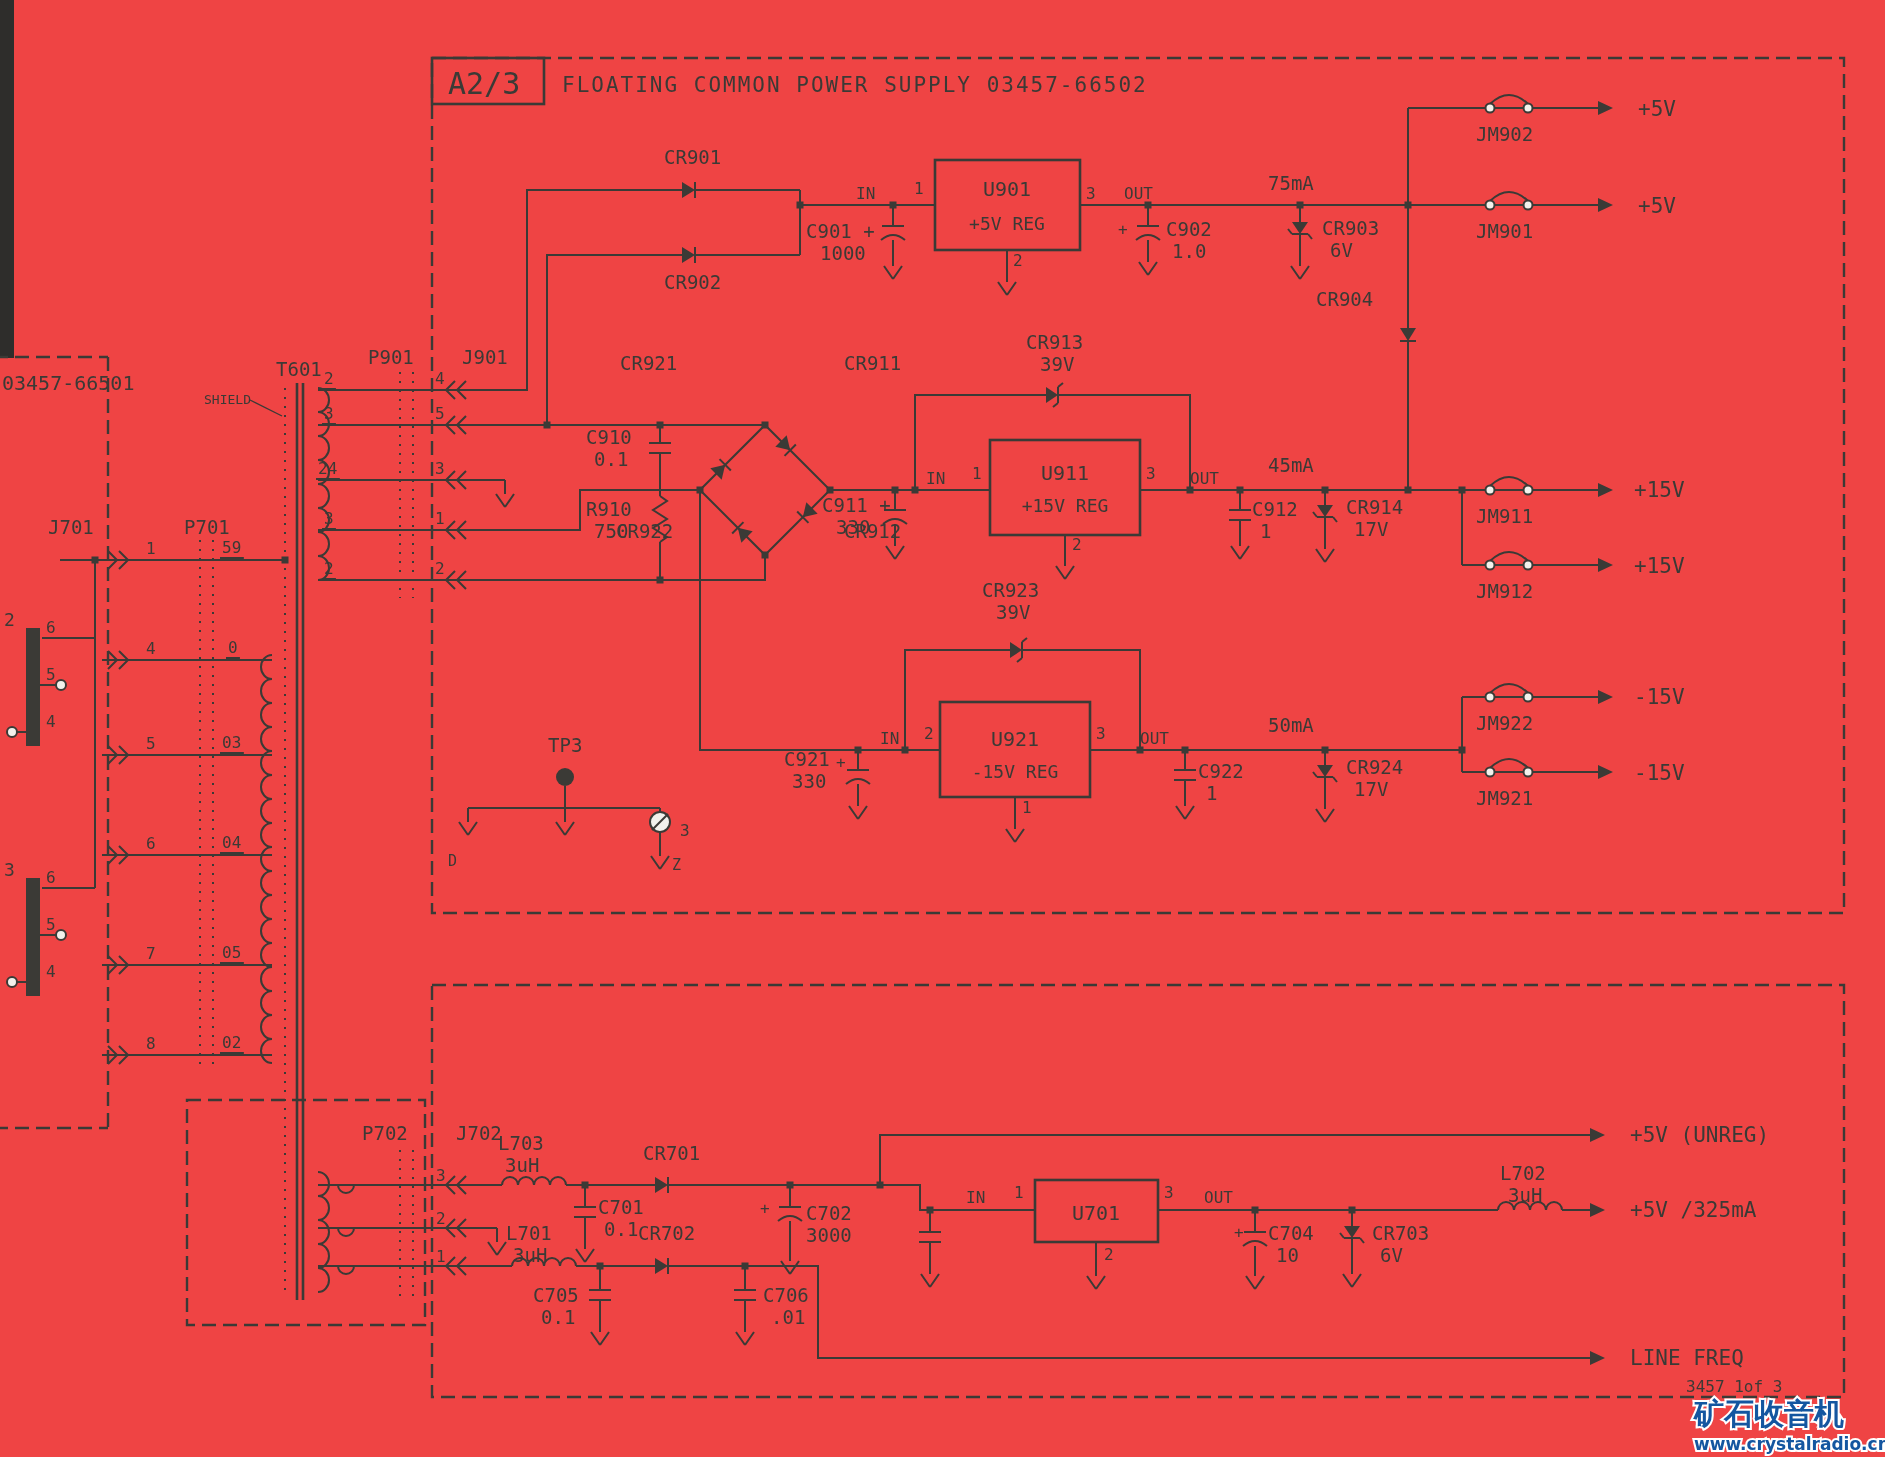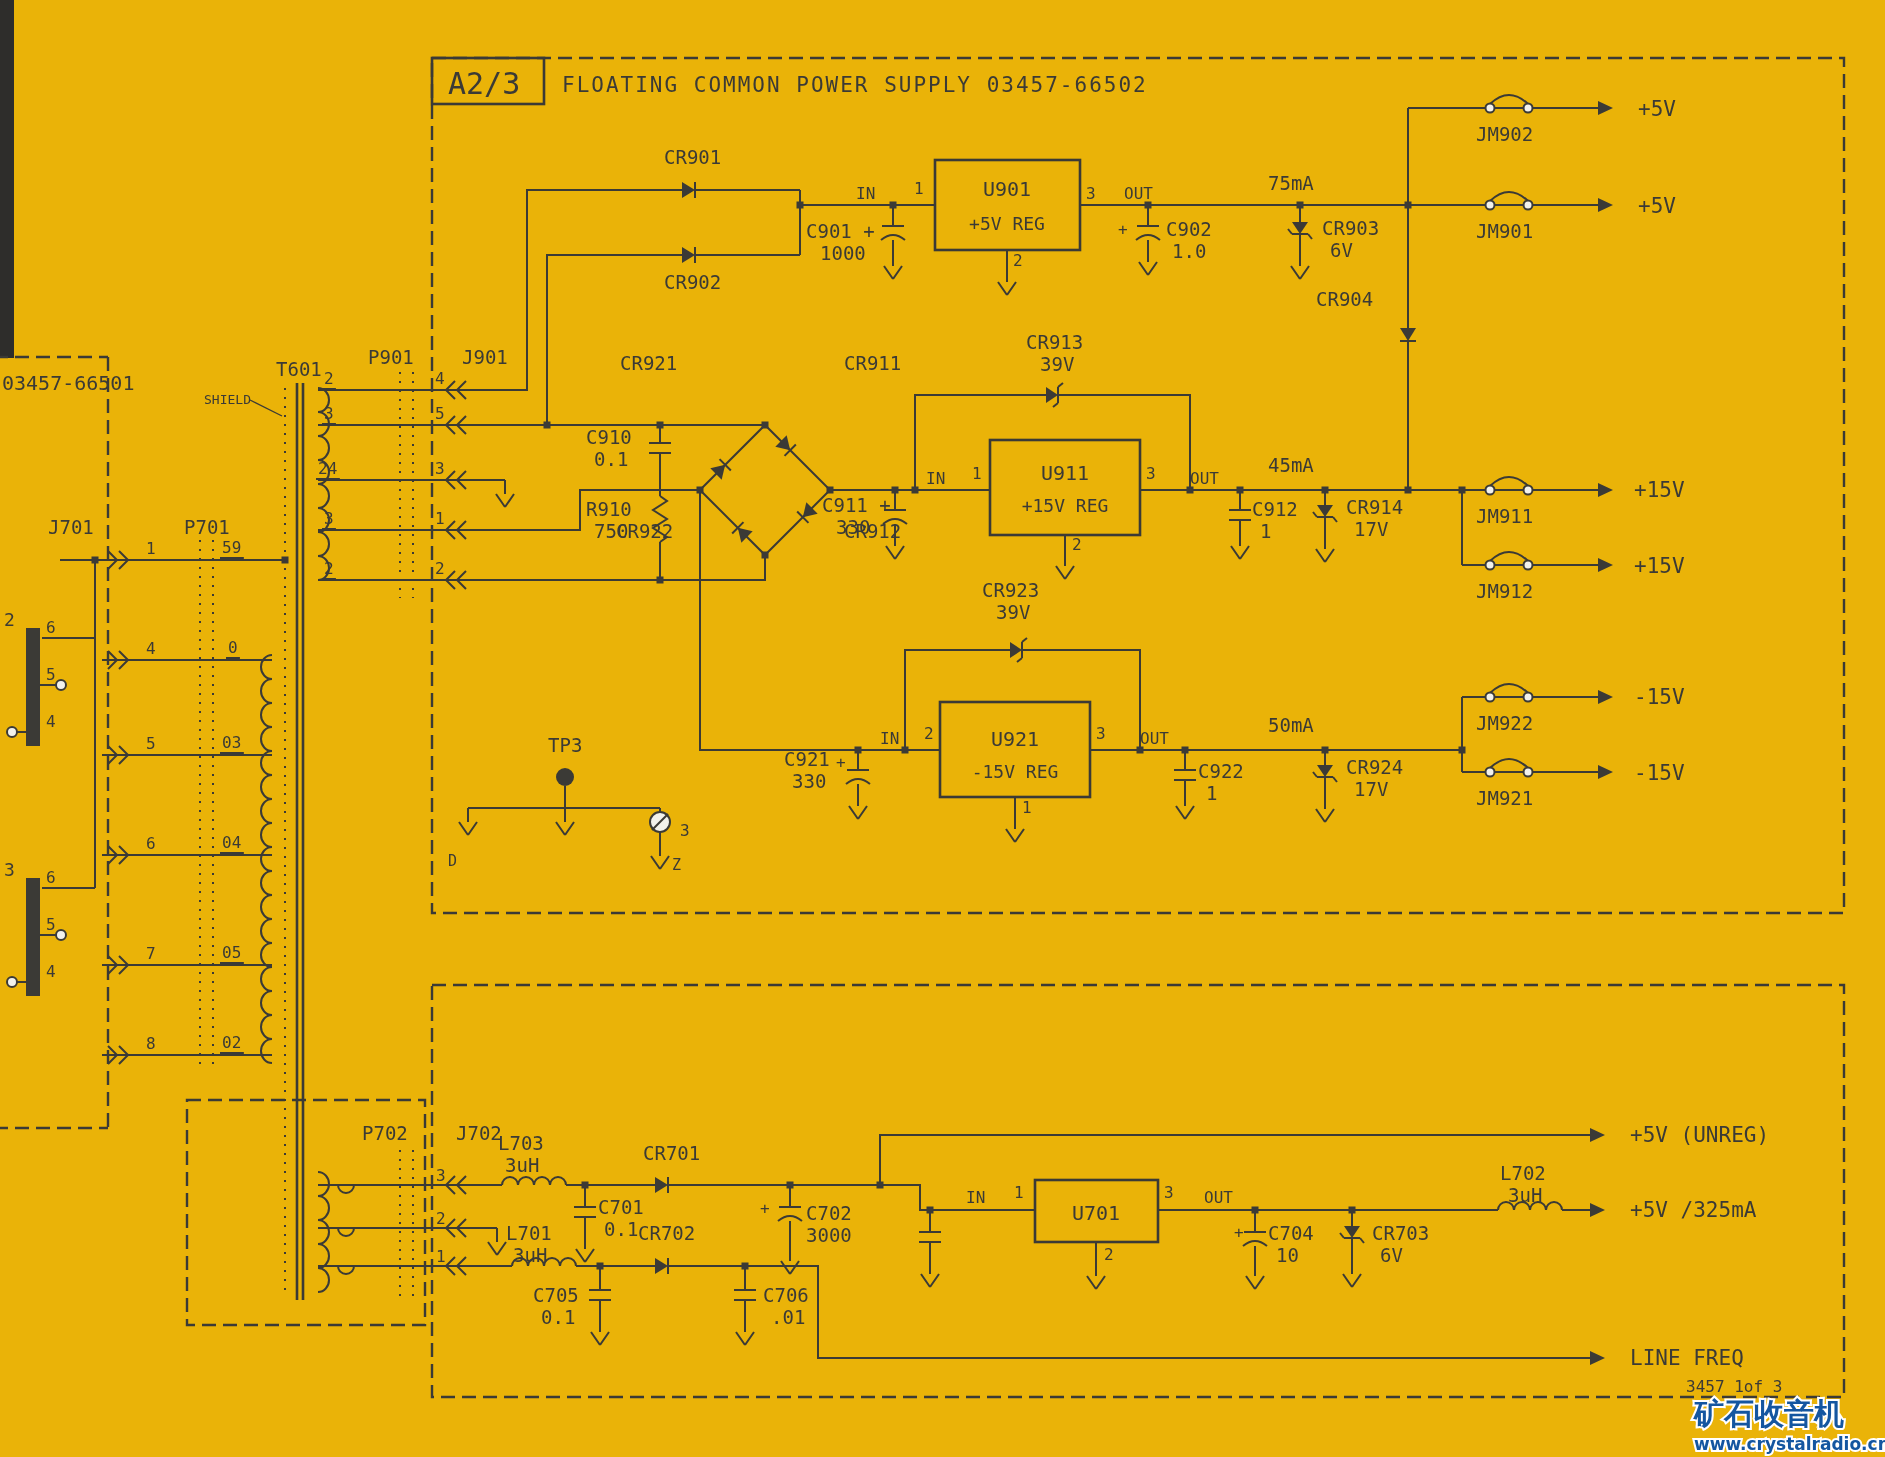--- a/index.html
+++ b/index.html
@@ -1,17 +1,17 @@
 <!DOCTYPE html>
 <html><head>
 <meta charset="utf-8">
 <title>A2/3 Floating Common Power Supply 03457-66502</title>
 <style>
   html,body{margin:0;padding:0;background:#888;}
-  .stage{position:relative;width:1885px;height:1457px;background:#eab308;overflow:hidden;
+  .stage{position:relative;width:1885px;height:1457px;background:#ef4444;overflow:hidden;
          font-family:"DejaVu Sans Mono", monospace;}
   svg{position:absolute;left:0;top:0;}
   svg text{font-family:"DejaVu Sans Mono", monospace;fill:#3b3a36;}
   .w{stroke:#3b3a36;stroke-width:2;fill:none;}
   .w25{stroke:#3b3a36;stroke-width:2.6;fill:none;}
   .dash{stroke:#3b3a36;stroke-width:2.4;fill:none;stroke-dasharray:14 7;}
   .dot{stroke:#3b3a36;stroke-width:2;fill:none;stroke-dasharray:2 7;}
   .f{fill:#3b3a36;stroke:none;}
   .o{fill:#f2f1ec;stroke:#3b3a36;stroke-width:2;}
   .thin{stroke:#3b3a36;stroke-width:1.3;fill:none;}

